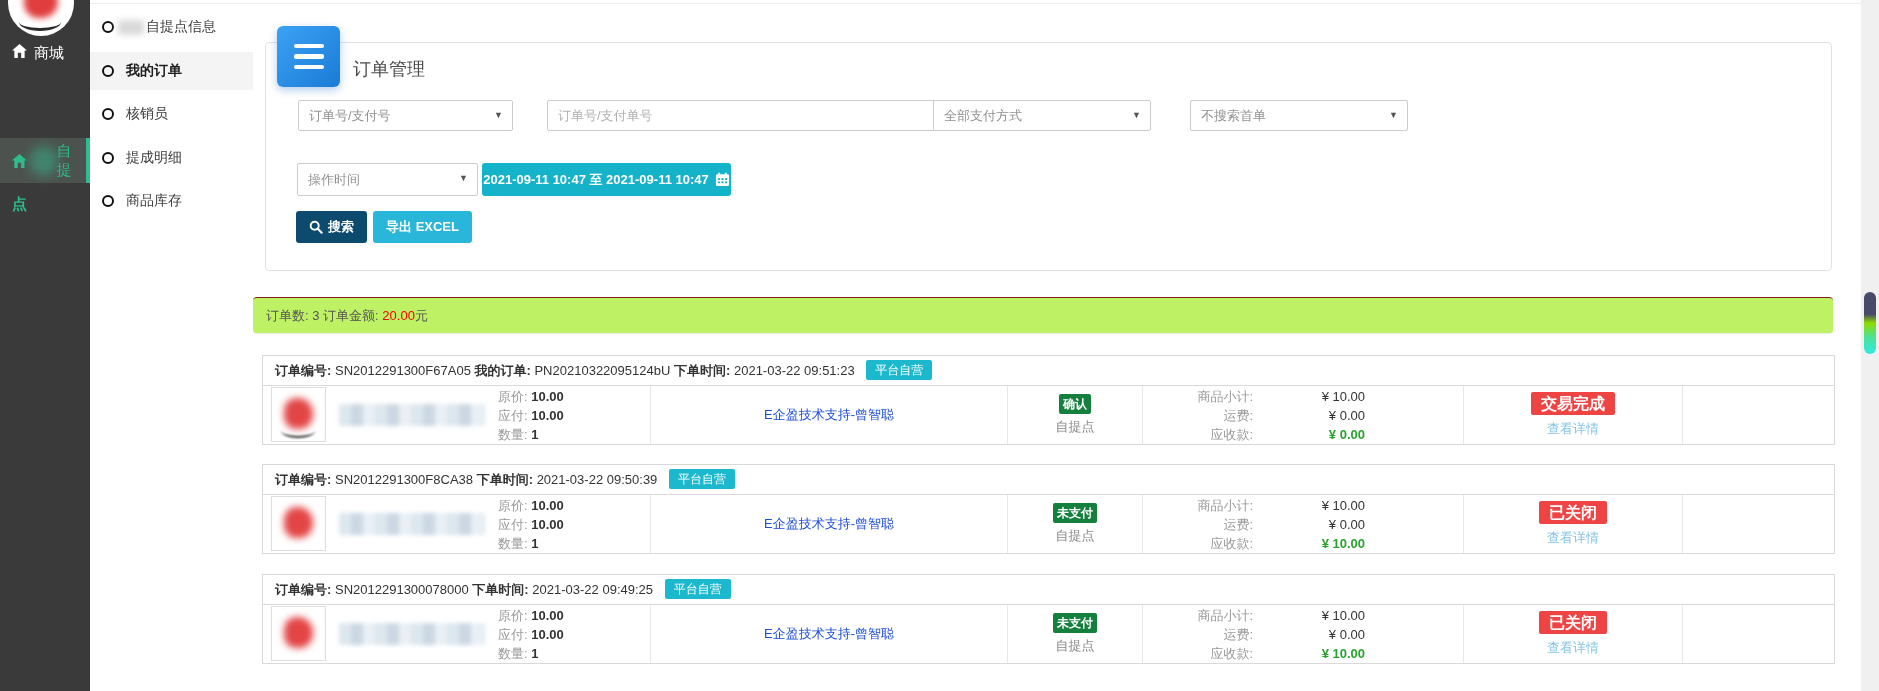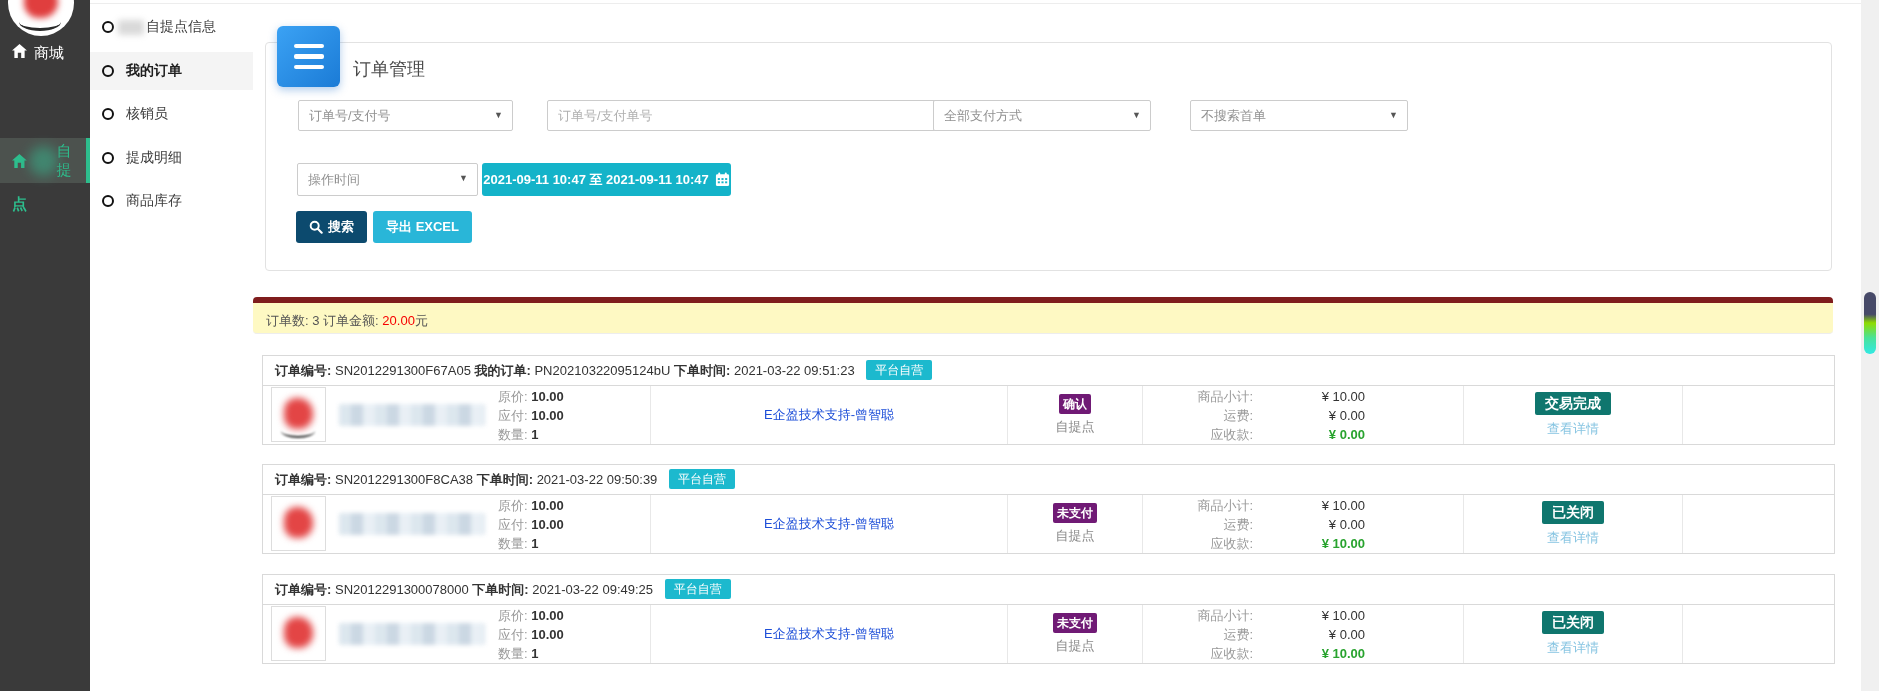--- a/index.html
+++ b/index.html
@@ -49,22 +49,22 @@
   .sel3 { left:1190px; top:100px; width:218px; }
   .sel4 { left:297px; top:163px; width:181px; height:33px; line-height:31px; }
   .date-btn { position:absolute; left:482px; top:163px; width:249px; height:33px; background:#14b3c9; color:#fff;
     border:none; border-radius:3px; font-size:13px; font-weight:bold; display:flex; align-items:center; justify-content:center; gap:6px; cursor:pointer; }
   .btn { position:absolute; top:211px; height:32px; border:none; border-radius:3px; color:#fff; font-size:13px; font-weight:bold;
     display:flex; align-items:center; justify-content:center; gap:5px; cursor:pointer; }
   .btn-search { left:296px; width:71px; background:#0c4a6e; }
   .btn-excel { left:373px; width:99px; background:#29b6d8; }
 
   
-  .summary { position:absolute; left:253px; top:297px; width:1580px; height:37px; background:#fef9c3;
-    border-top:6px solid #7f1d1d; border-bottom:1px solid #ededed; border-radius:4px;
+  .summary { position:absolute; left:253px; top:297px; width:1580px; height:37px; background:#bef264;
+    border-top:1px solid #7f1d1d; border-bottom:1px solid #ededed; border-radius:4px;
     font-size:13px; color:#555; line-height:35px; padding-left:13px; }
   .summary .red { color:#f70000; }
 
   
   .order-block { position:absolute; left:262px; width:1573px; border:1px solid #d9d9d9; background:#fff; }
   .ob1 { top:355px; } .ob2 { top:464px; } .ob3 { top:574px; }
   .order-head { height:30px; line-height:29px; border-bottom:1px solid #d9d9d9; padding-left:12px; font-size:13px; color:#333; white-space:nowrap; }
   .order-head b { font-weight:bold; }
   .tag { display:inline-block; margin-left:8px; background:#1cb9ce; color:#fff; font-size:12px; font-weight:normal;
     line-height:20px; padding:0 9px; border-radius:2px; vertical-align:1px; }
@@ -76,29 +76,29 @@
   .prod-img { position:absolute; left:8px; top:1px; width:55px; height:55px; border:1px solid #ddd; background:#fff; }
   .prod-blob { position:absolute; inset:10px 12px 12px 12px; background:#e34545; border-radius:42% 50% 46% 40%; filter:blur(3.5px); }
   .prod-arc { position:absolute; bottom:3px; left:9px; width:34px; height:14px; border-bottom:2.5px solid #333; border-radius:50%; filter:blur(.8px); }
   .name-blur { position:absolute; left:76px; top:18px; width:146px; height:22px; border-radius:2px;
     background:repeating-linear-gradient(90deg,#dbe6ee 0 12px,#c9d6e2 12px 24px,#e8eff5 24px 36px); filter:blur(2px); opacity:.95; }
   .price-block { position:absolute; left:235px; top:50%; transform:translateY(-50%); font-size:13px; line-height:19px; white-space:nowrap; }
   .price-block .lb { color:#999; }
   .price-block .vl { color:#333; font-weight:bold; }
 
   .cust-link { color:#1d4ed8; font-size:13px; cursor:pointer; }
-  .mini-badge { background:#701a75; color:#fff; font-size:12px; font-weight:bold; line-height:20px; padding:0 4px; border-radius:2px; }
+  .mini-badge { background:#15803d; color:#fff; font-size:12px; font-weight:bold; line-height:20px; padding:0 4px; border-radius:2px; }
   .pickup { color:#888; font-size:13px; margin-top:4px; }
 
   .amt-line { display:flex; width:100%; padding-right:98px; font-size:13px; line-height:19px; }
   .amt-line .al { flex:1; text-align:right; color:#999; }
   .amt-line .av { width:112px; text-align:right; color:#333; }
   .amt-line .av.green { color:#28a32e; font-weight:bold; }
 
-  .status-badge { background:#0f766e; color:#fff; font-size:14px; font-weight:bold; line-height:23px; padding:0 10px; border-radius:2px; }
+  .status-badge { background:#ef4444; color:#fff; font-size:16px; font-weight:bold; line-height:23px; padding:0 10px; border-radius:2px; }
   .detail-link { color:#87c5e2; font-size:13px; margin-top:5px; cursor:pointer; }
 
   
   .scroll-track { position:absolute; left:1861px; top:0; width:18px; height:691px; background:#f0f0f0; }
   .scroll-thumb { position:absolute; left:3px; top:292px; width:12px; height:62px; border-radius:6px;
     background:linear-gradient(180deg,#474a68 0%,#474a68 36%,#8edc00 50%,#49e29a 74%,#31e9e4 100%); cursor:pointer; }
 </style>
 </head>
 <body>
 

